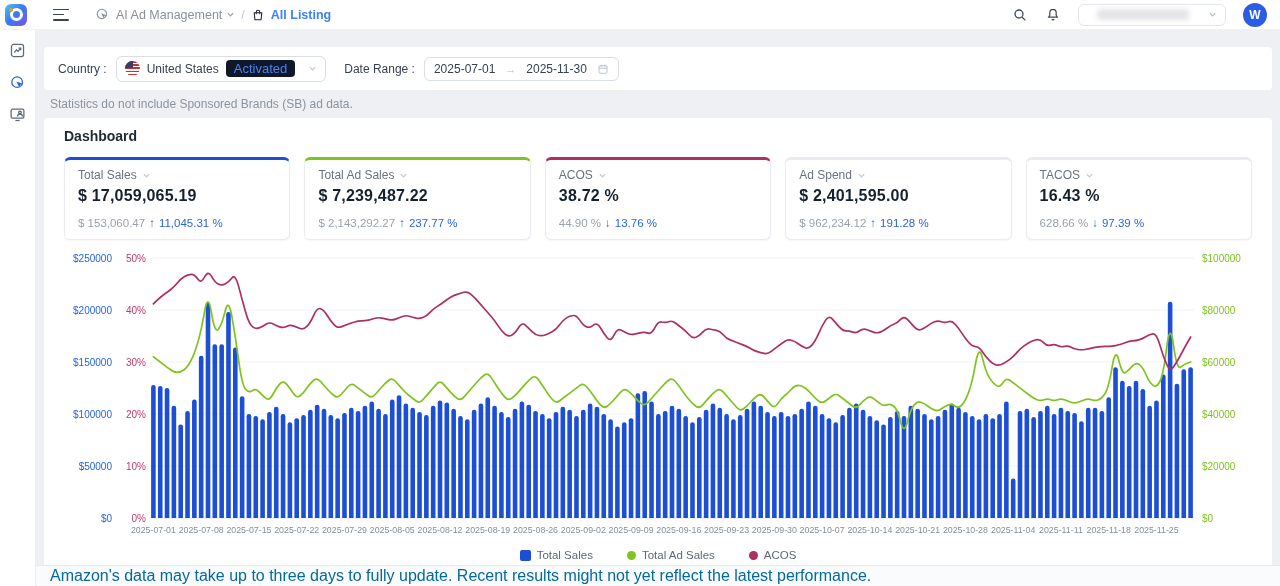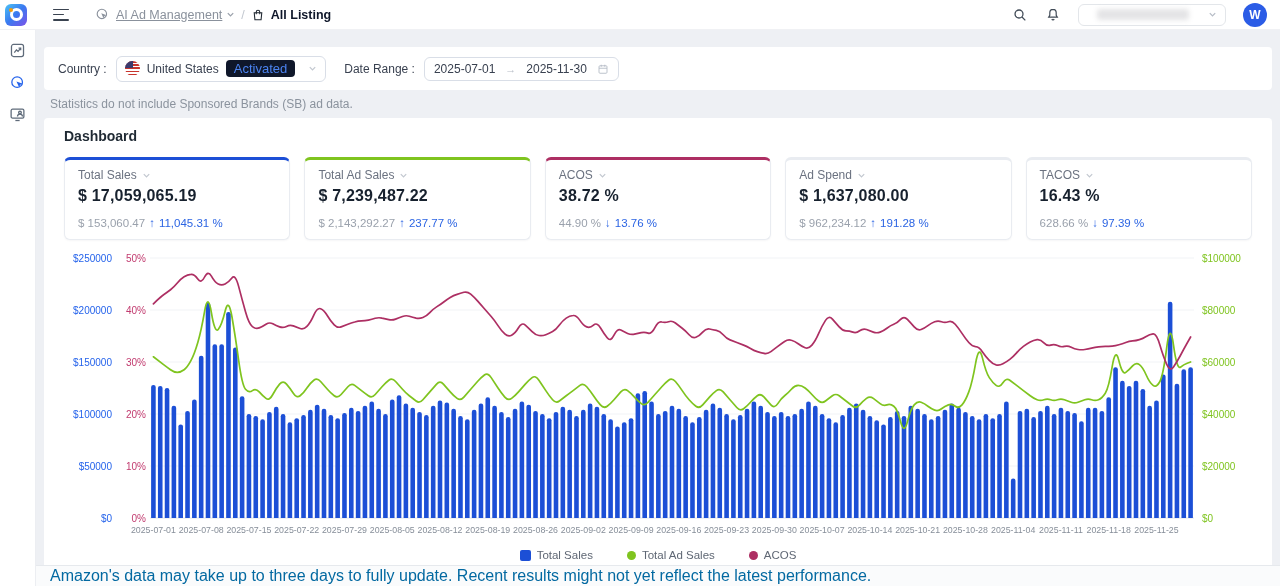--- a/index.html
+++ b/index.html
@@ -9,23 +9,23 @@
 
   
   .hdr { position:absolute; top:0; left:0; right:0; height:30px; background:#fff; border-bottom:1px solid #f0f1f4; display:flex; align-items:center; z-index:10; }
   .logo { width:22px; height:22px; margin-left:5px; border-radius:6px; background:linear-gradient(135deg,#4cc3f5 0%,#3a7bf0 48%,#7b52e8 100%); position:relative; cursor:pointer; flex:0 0 auto; }
   .logo::after { content:''; position:absolute; inset:4.5px; border:3px solid #fff; border-radius:50%; }
   .logo::before { content:''; position:absolute; width:4px; height:4px; border-radius:50%; background:#f59e0b; left:4px; top:4px; z-index:2; }
   .burger { margin-left:26px; width:16px; height:12px; display:flex; flex-direction:column; justify-content:space-between; cursor:pointer; flex:0 0 auto; }
   .burger span { display:block; height:1.6px; background:#3a4350; border-radius:1px; }
   .burger span:nth-child(2){ width:11px; }
   .crumb { display:flex; align-items:center; margin-left:26px; gap:6px; font-size:12.5px; }
-  .crumb .app { color:#8a919c; display:flex; align-items:center; gap:4px; cursor:pointer;text-decoration:underline; }
+  .crumb .app { color:#8a919c; display:flex; align-items:center; gap:4px; cursor:pointer; }
   .crumb .sep { color:#c3c8d0; }
-  .crumb .pg { color:#0f172a; font-weight:700; }
+  .crumb .pg { color:#3b82f6; font-weight:700; }
   .hdr-right { margin-left:auto; display:flex; align-items:center; gap:17px; padding-right:13px; }
   .hicon { width:16px; height:16px; cursor:pointer; display:block; }
   .hsel { width:148px; height:22px; border:1px solid #e3e6ea; border-radius:6px; display:flex; align-items:center; padding:0 8px; cursor:pointer; background:#fff; }
   .blurval { width:92px; height:11px; margin-left:10px; background:#e4e4e6; border-radius:3px; filter:blur(2.5px); }
   .hsel .chev { margin-left:auto; }
   .avatar { width:24px; height:24px; border-radius:50%; background:#2b5ce6; color:#fff; font-size:12px; font-weight:700; display:flex; align-items:center; justify-content:center; cursor:pointer; }
   .chev { width:9px; height:9px; flex:0 0 auto; }
 
   
   .sbar { position:absolute; top:30px; left:0; bottom:0; width:36px; background:#fff; border-right:1px solid #eceef2; display:flex; flex-direction:column; align-items:center; padding-top:12px; gap:15px; z-index:9; }
@@ -206,21 +206,21 @@
             <span class="chg">13.76 %</span>
           </div>
         </div>
         <div class="scard">
           <div class="scard-head">
             <span class="scard-label">Ad Spend</span>
             <svg class="chev" viewBox="0 0 10 10" fill="none" stroke="#c3c8d0" stroke-width="1.4">
                 <polyline points="2,3.5 5,6.5 8,3.5"></polyline>
               </svg>
           </div>
-          <div class="scard-value">$ 1,637,080.00</div>
+          <div class="scard-value">$ 2,401,595.00</div>
           <div class="scard-sub">
             <span>$ 962,234.12</span>
             <span class="trend">↑</span>
             <span class="chg">191.28 %</span>
           </div>
         </div>
         <div class="scard">
           <div class="scard-head">
             <span class="scard-label">TACOS</span>
             <svg class="chev" viewBox="0 0 10 10" fill="none" stroke="#c3c8d0" stroke-width="1.4">

